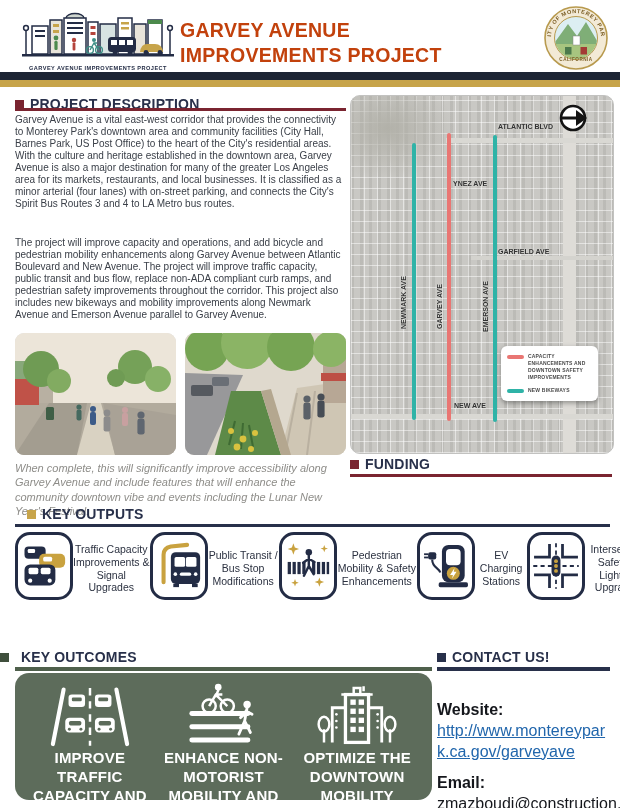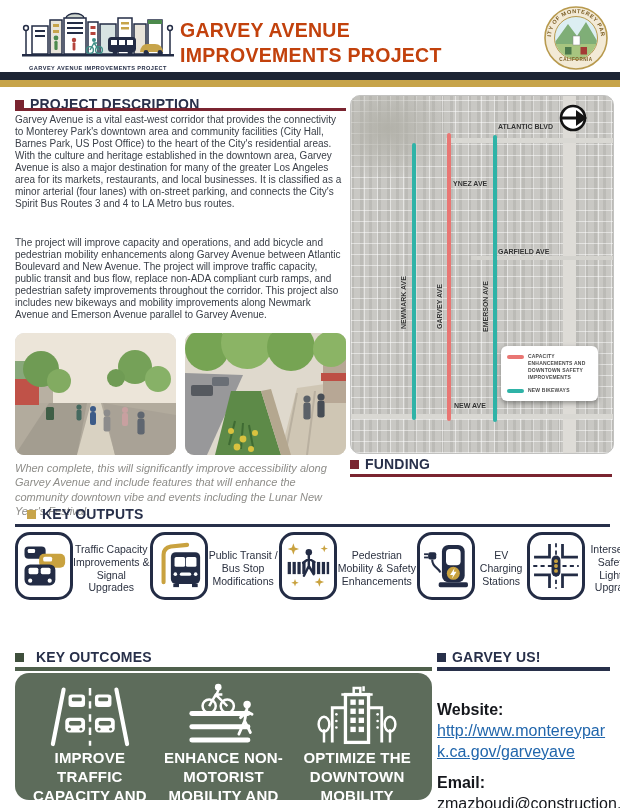--- a/index.html
+++ b/index.html
@@ -64,21 +64,21 @@
   .fund-text{position:absolute;left:350px;top:480px;width:262px;font-size:11px;line-height:1.32;color:#3b4049;}
   
   .ko-head{left:27px;top:506px;}
   .ko-rule{left:15px;top:524px;width:595px;background:#28304a;}
   .ko-row{position:absolute;left:15px;top:532px;width:595px;display:flex;}
   .ko-item{flex:1;display:flex;align-items:center;}
   .ko-card{width:62px;height:62px;border:3.5px solid #232c45;border-radius:15px;background:#fff;
            display:flex;align-items:center;justify-content:center;}
   .ko-label{margin-top:5px;font-size:10.5px;color:#2b3140;text-align:center;line-height:1.22;}
   
-  .oc-head{left:15px;top:649px;gap:12px;}
+  .oc-head{left:0;top:649px;gap:12px;}
   .oc-head .bullet{background:#3f4f3c;}
   .oc-rule{left:15px;top:667px;width:417px;height:4px;background:#4f604c;}
   .oc-panel{position:absolute;left:15px;top:673px;width:417px;height:127px;background:#5d6c5b;border-radius:14px;
             display:flex;padding:10px 8px 8px;box-sizing:border-box;}
   .oc-item{flex:1;display:flex;flex-direction:column;align-items:center;}
   .oc-icon{height:72px;display:flex;align-items:center;justify-content:center;}
   .oc-label{font-size:15px;font-weight:700;color:#fff;text-align:center;line-height:1.25;letter-spacing:.2px;margin-top:0;}
   
   .cu-head{left:437px;top:649px;}
   .cu-rule{left:437px;top:667px;width:173px;height:4px;background:#28304a;}
@@ -474,21 +474,21 @@
           <ellipse cx="12" cy="50" rx="6.5" ry="9" fill="none" stroke="#fff" stroke-width="3"></ellipse>
           <ellipse cx="92" cy="50" rx="6.5" ry="9" fill="none" stroke="#fff" stroke-width="3"></ellipse>
         </svg>
       </div>
       <div class="oc-label">OPTIMIZE THE DOWNTOWN MOBILITY ATMOSPHERE</div>
     </div>
   </div>
 
   <div class="sec-head cu-head">
     <span class="bullet" style="background:#28304a"></span>
-    <span>GARVEY US!</span>
+    <span>CONTACT US!</span>
   </div>
   <div class="rule cu-rule"></div>
 
   <div class="cu-body">
     <div class="cu-block">
       <span class="cu-label">Website:</span>
       <a href="#" class="cu-link">http://www.montereypark.ca.gov/garveyave</a>
     </div>
     <div class="cu-block">
       <span class="cu-label">Email:</span>

